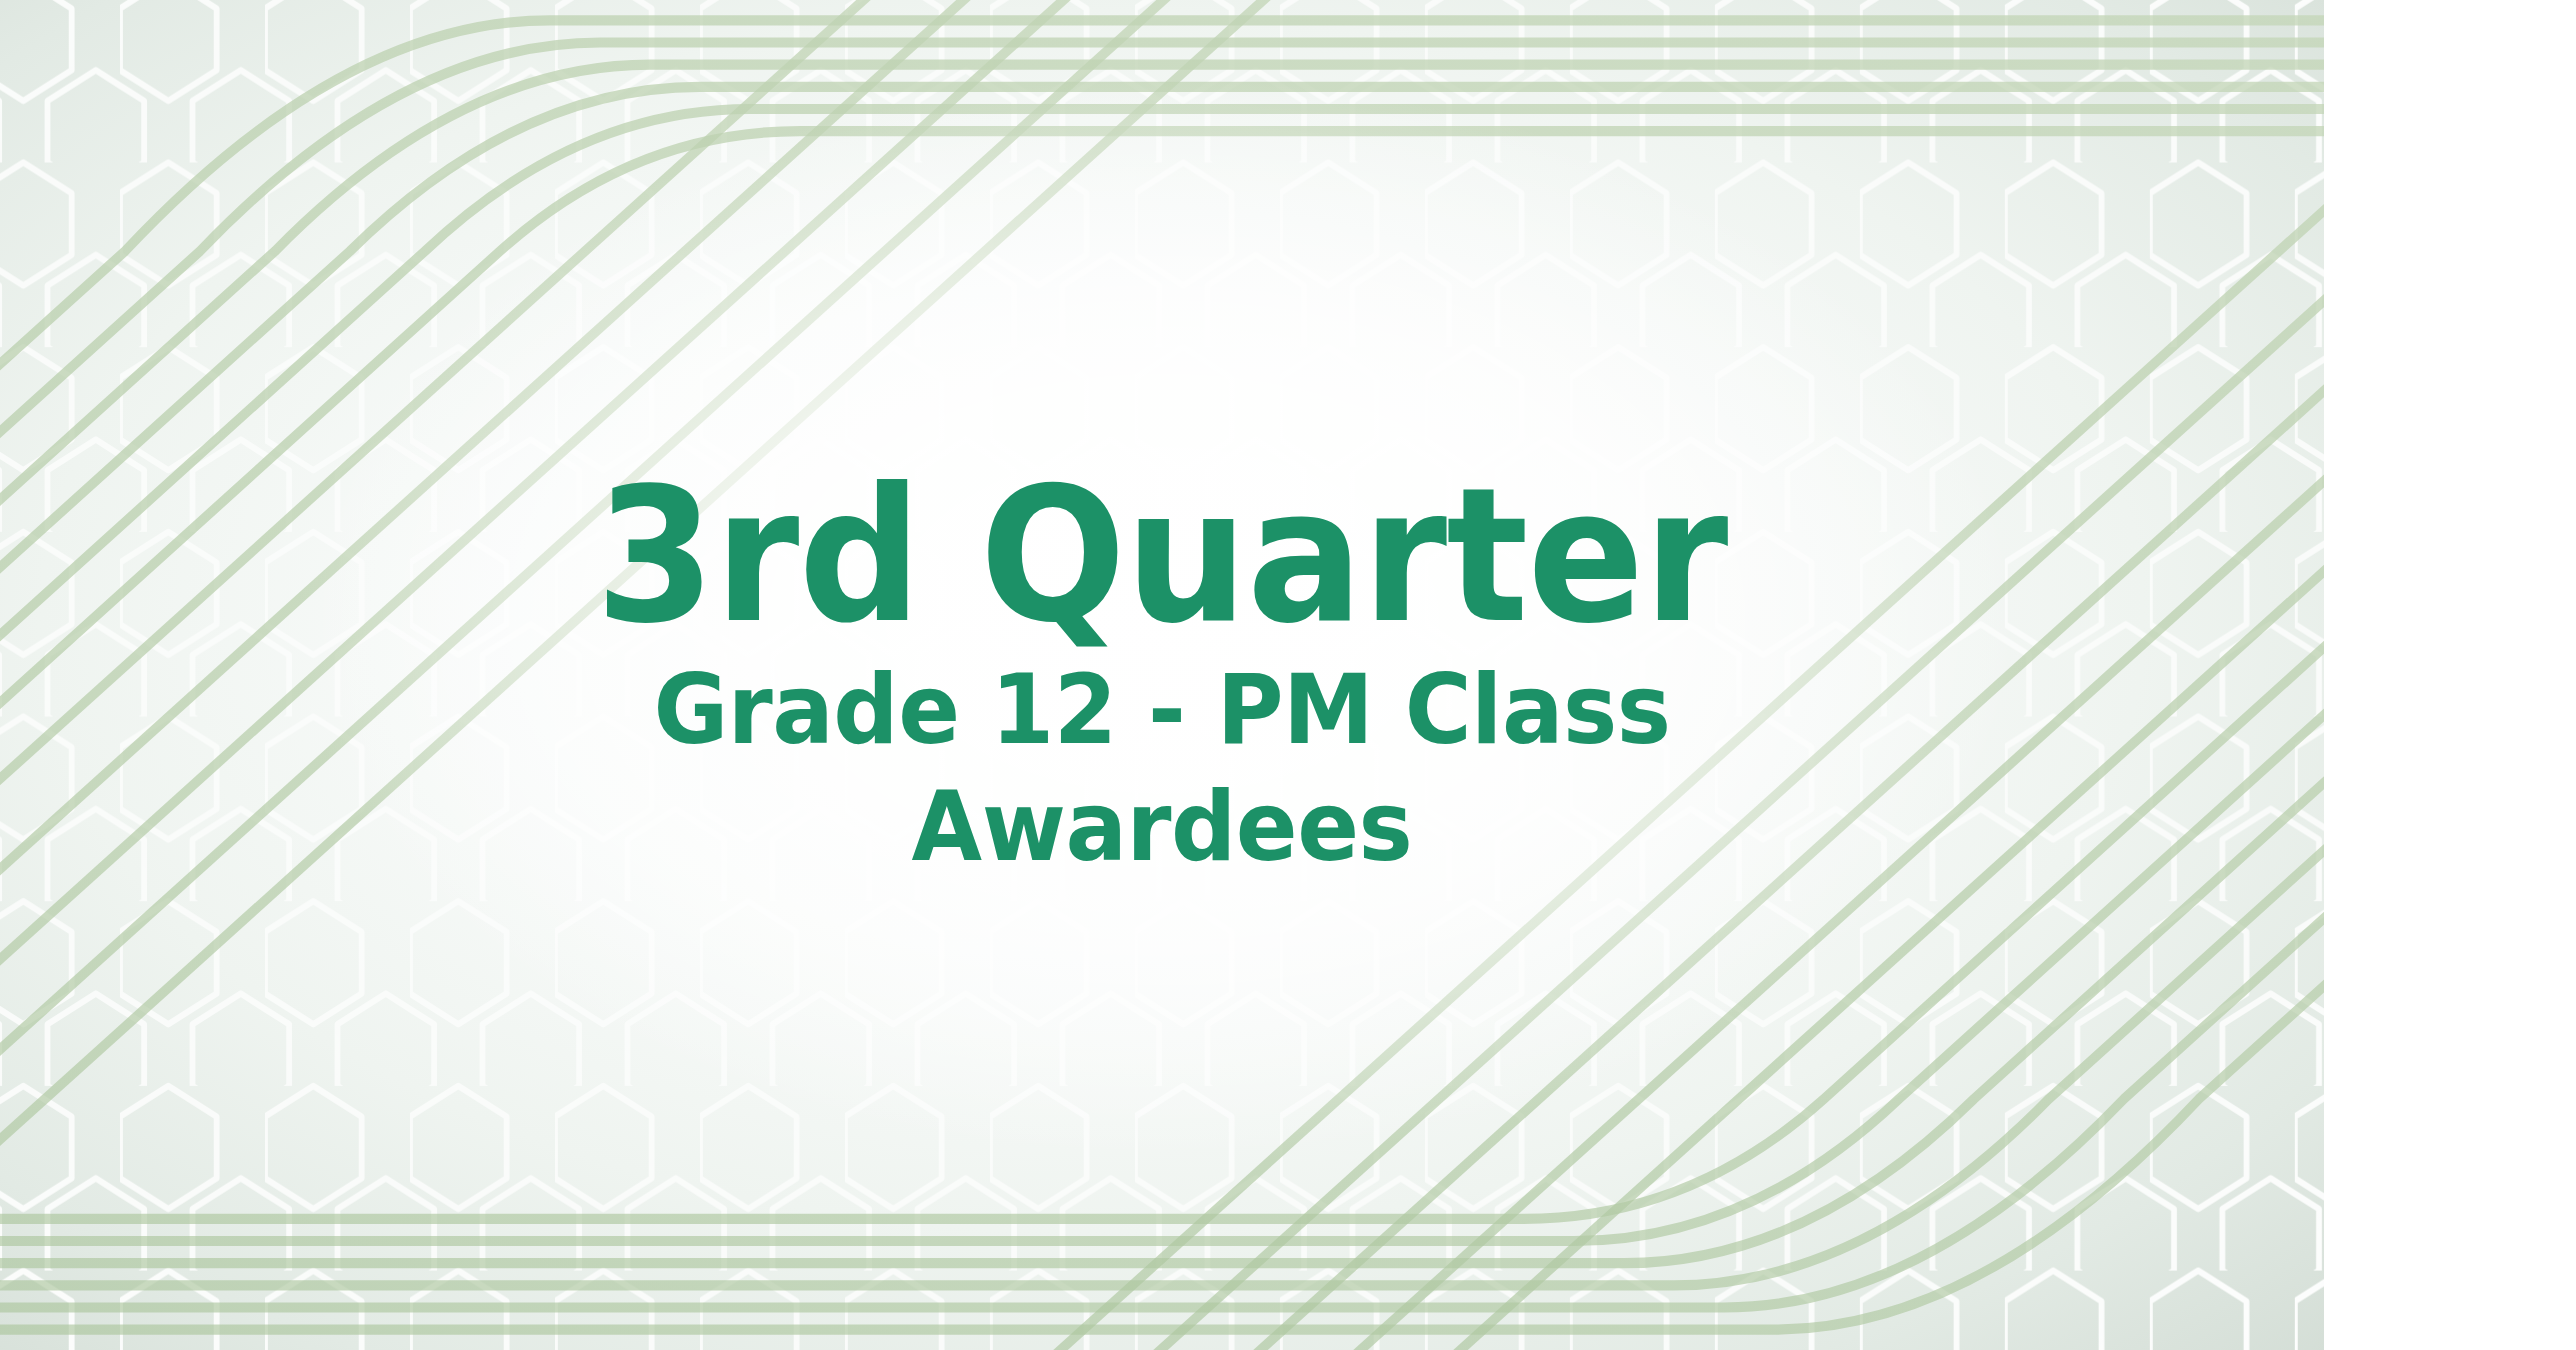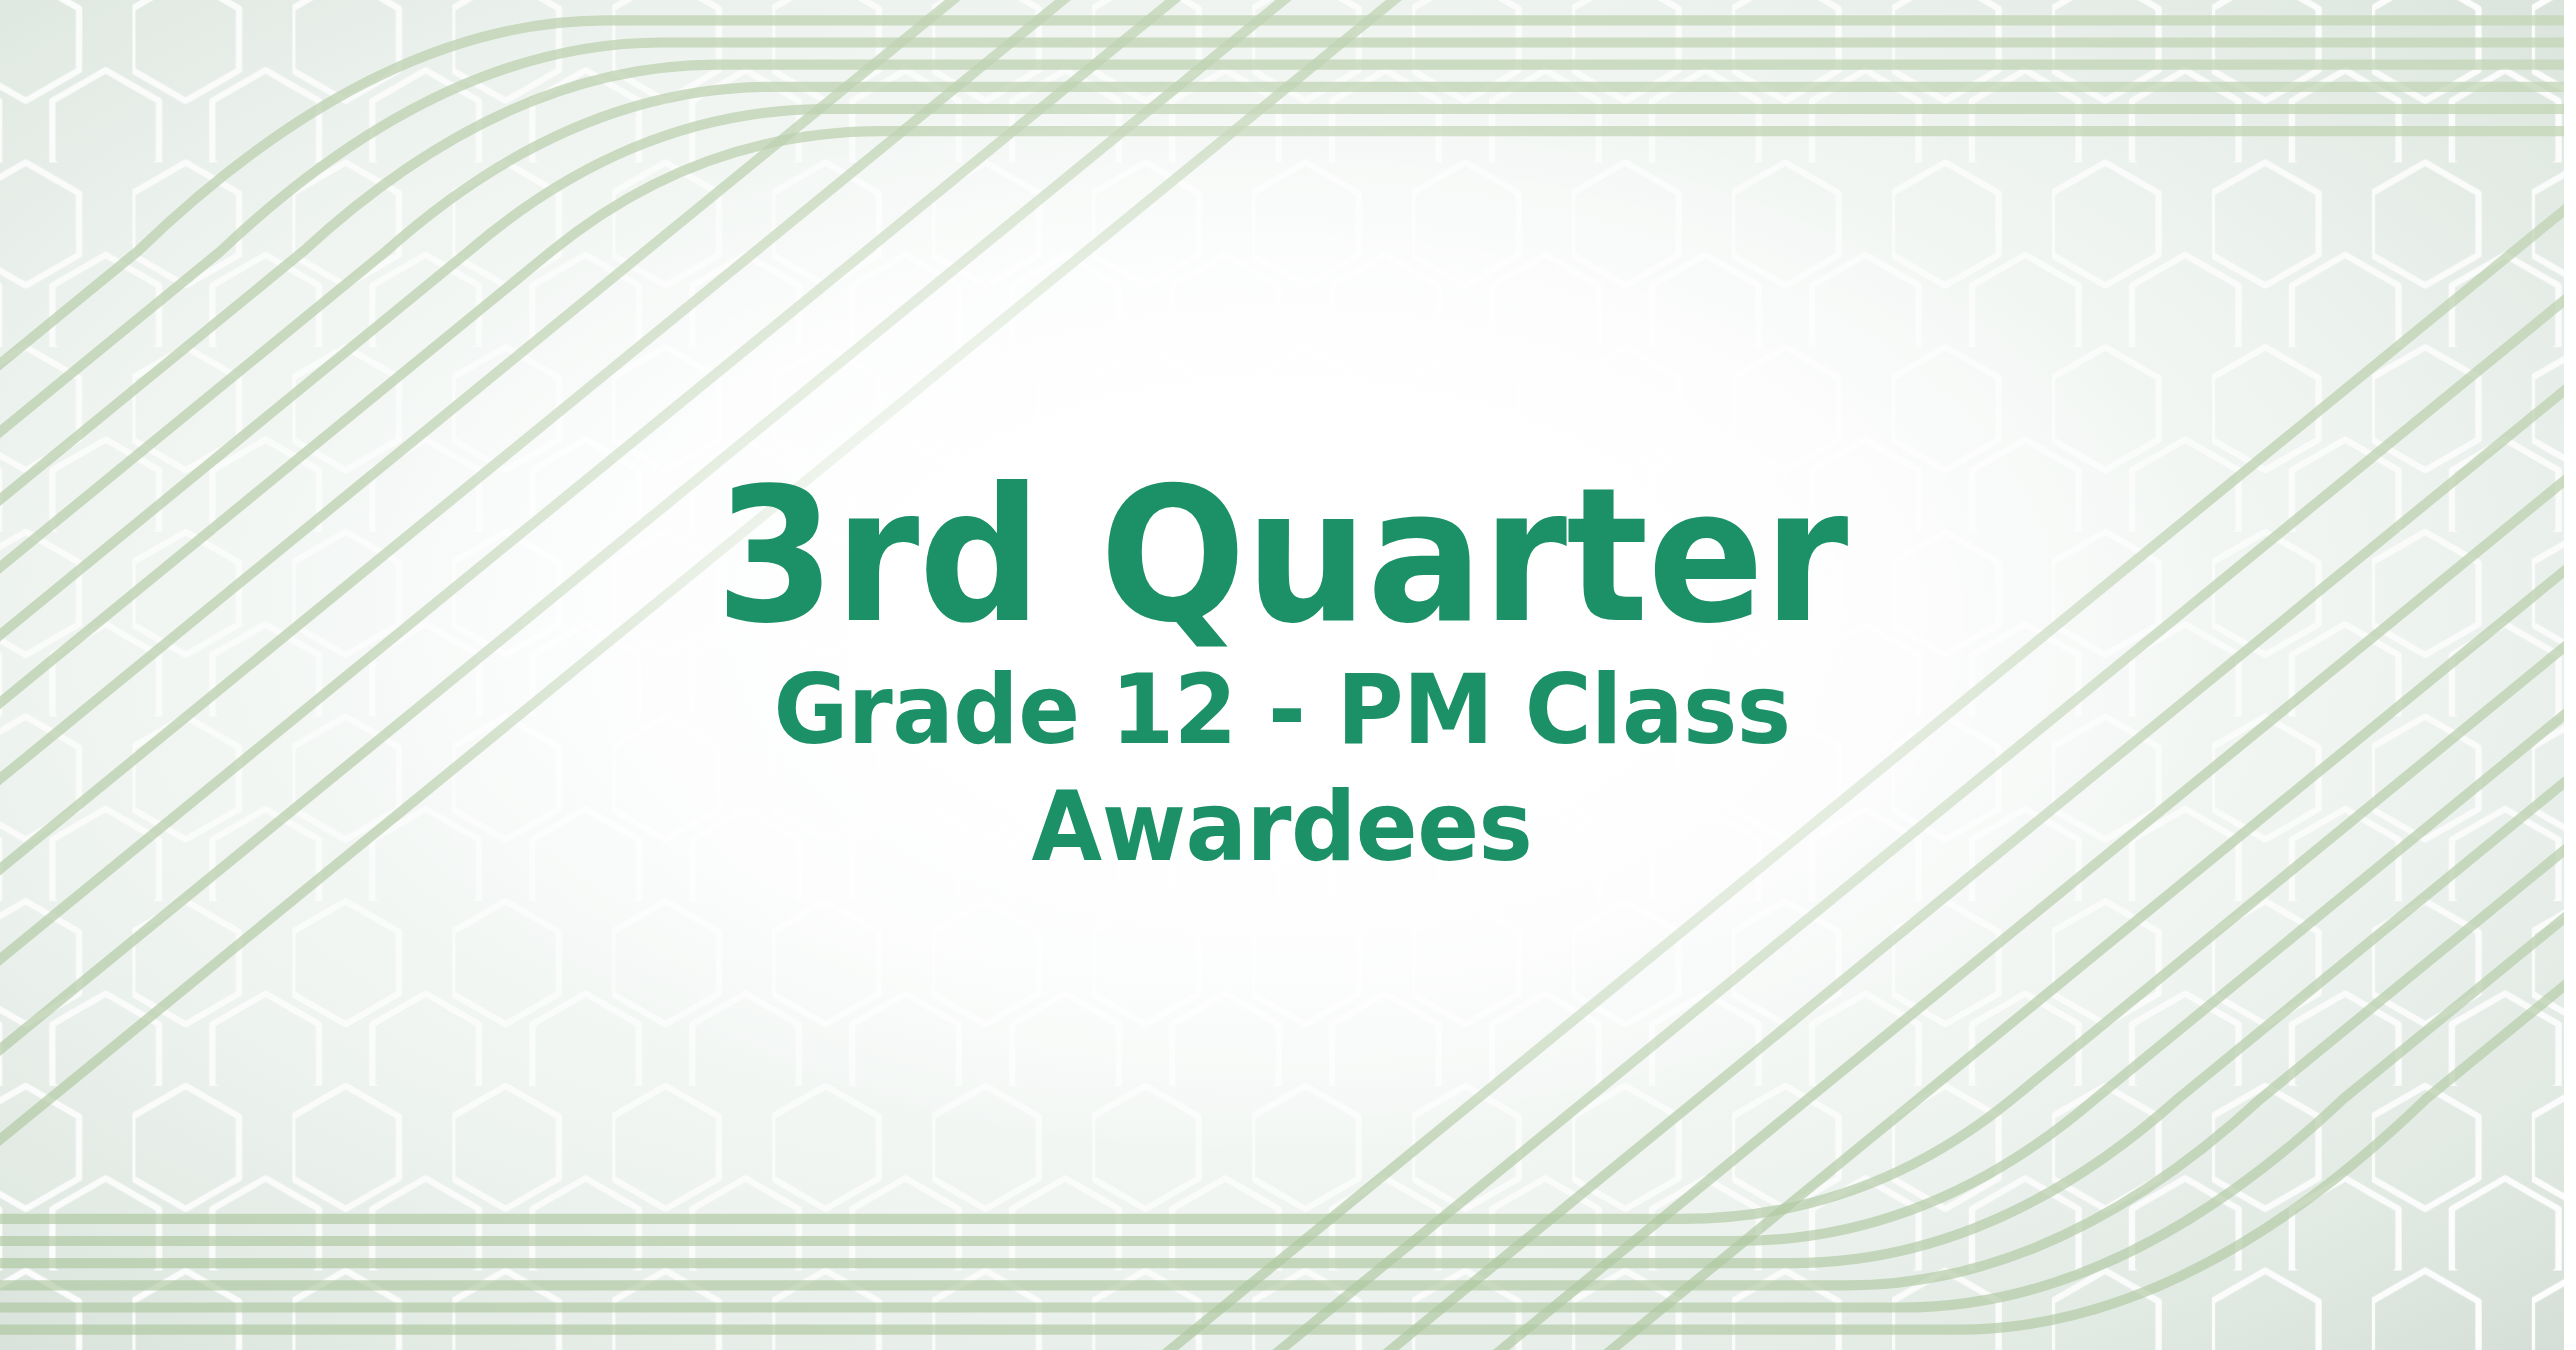--- a/index.html
+++ b/index.html
@@ -2,21 +2,21 @@
 <html style="font-size:14.8px"><head>
 <meta charset="utf-8">
 <style>
   html, body {
     margin: 0;
     padding: 0;
     background: #ffffff;
   }
   #slide {
     position: relative;
-    width: 2564px;
+    width: 2324px;
     height: 1350px;
     overflow: hidden;
     font-family: "DejaVu Sans", sans-serif;
     background: #e5e5e5;
   }
 
   
   .layer {
     position: absolute;
     inset: 0;

